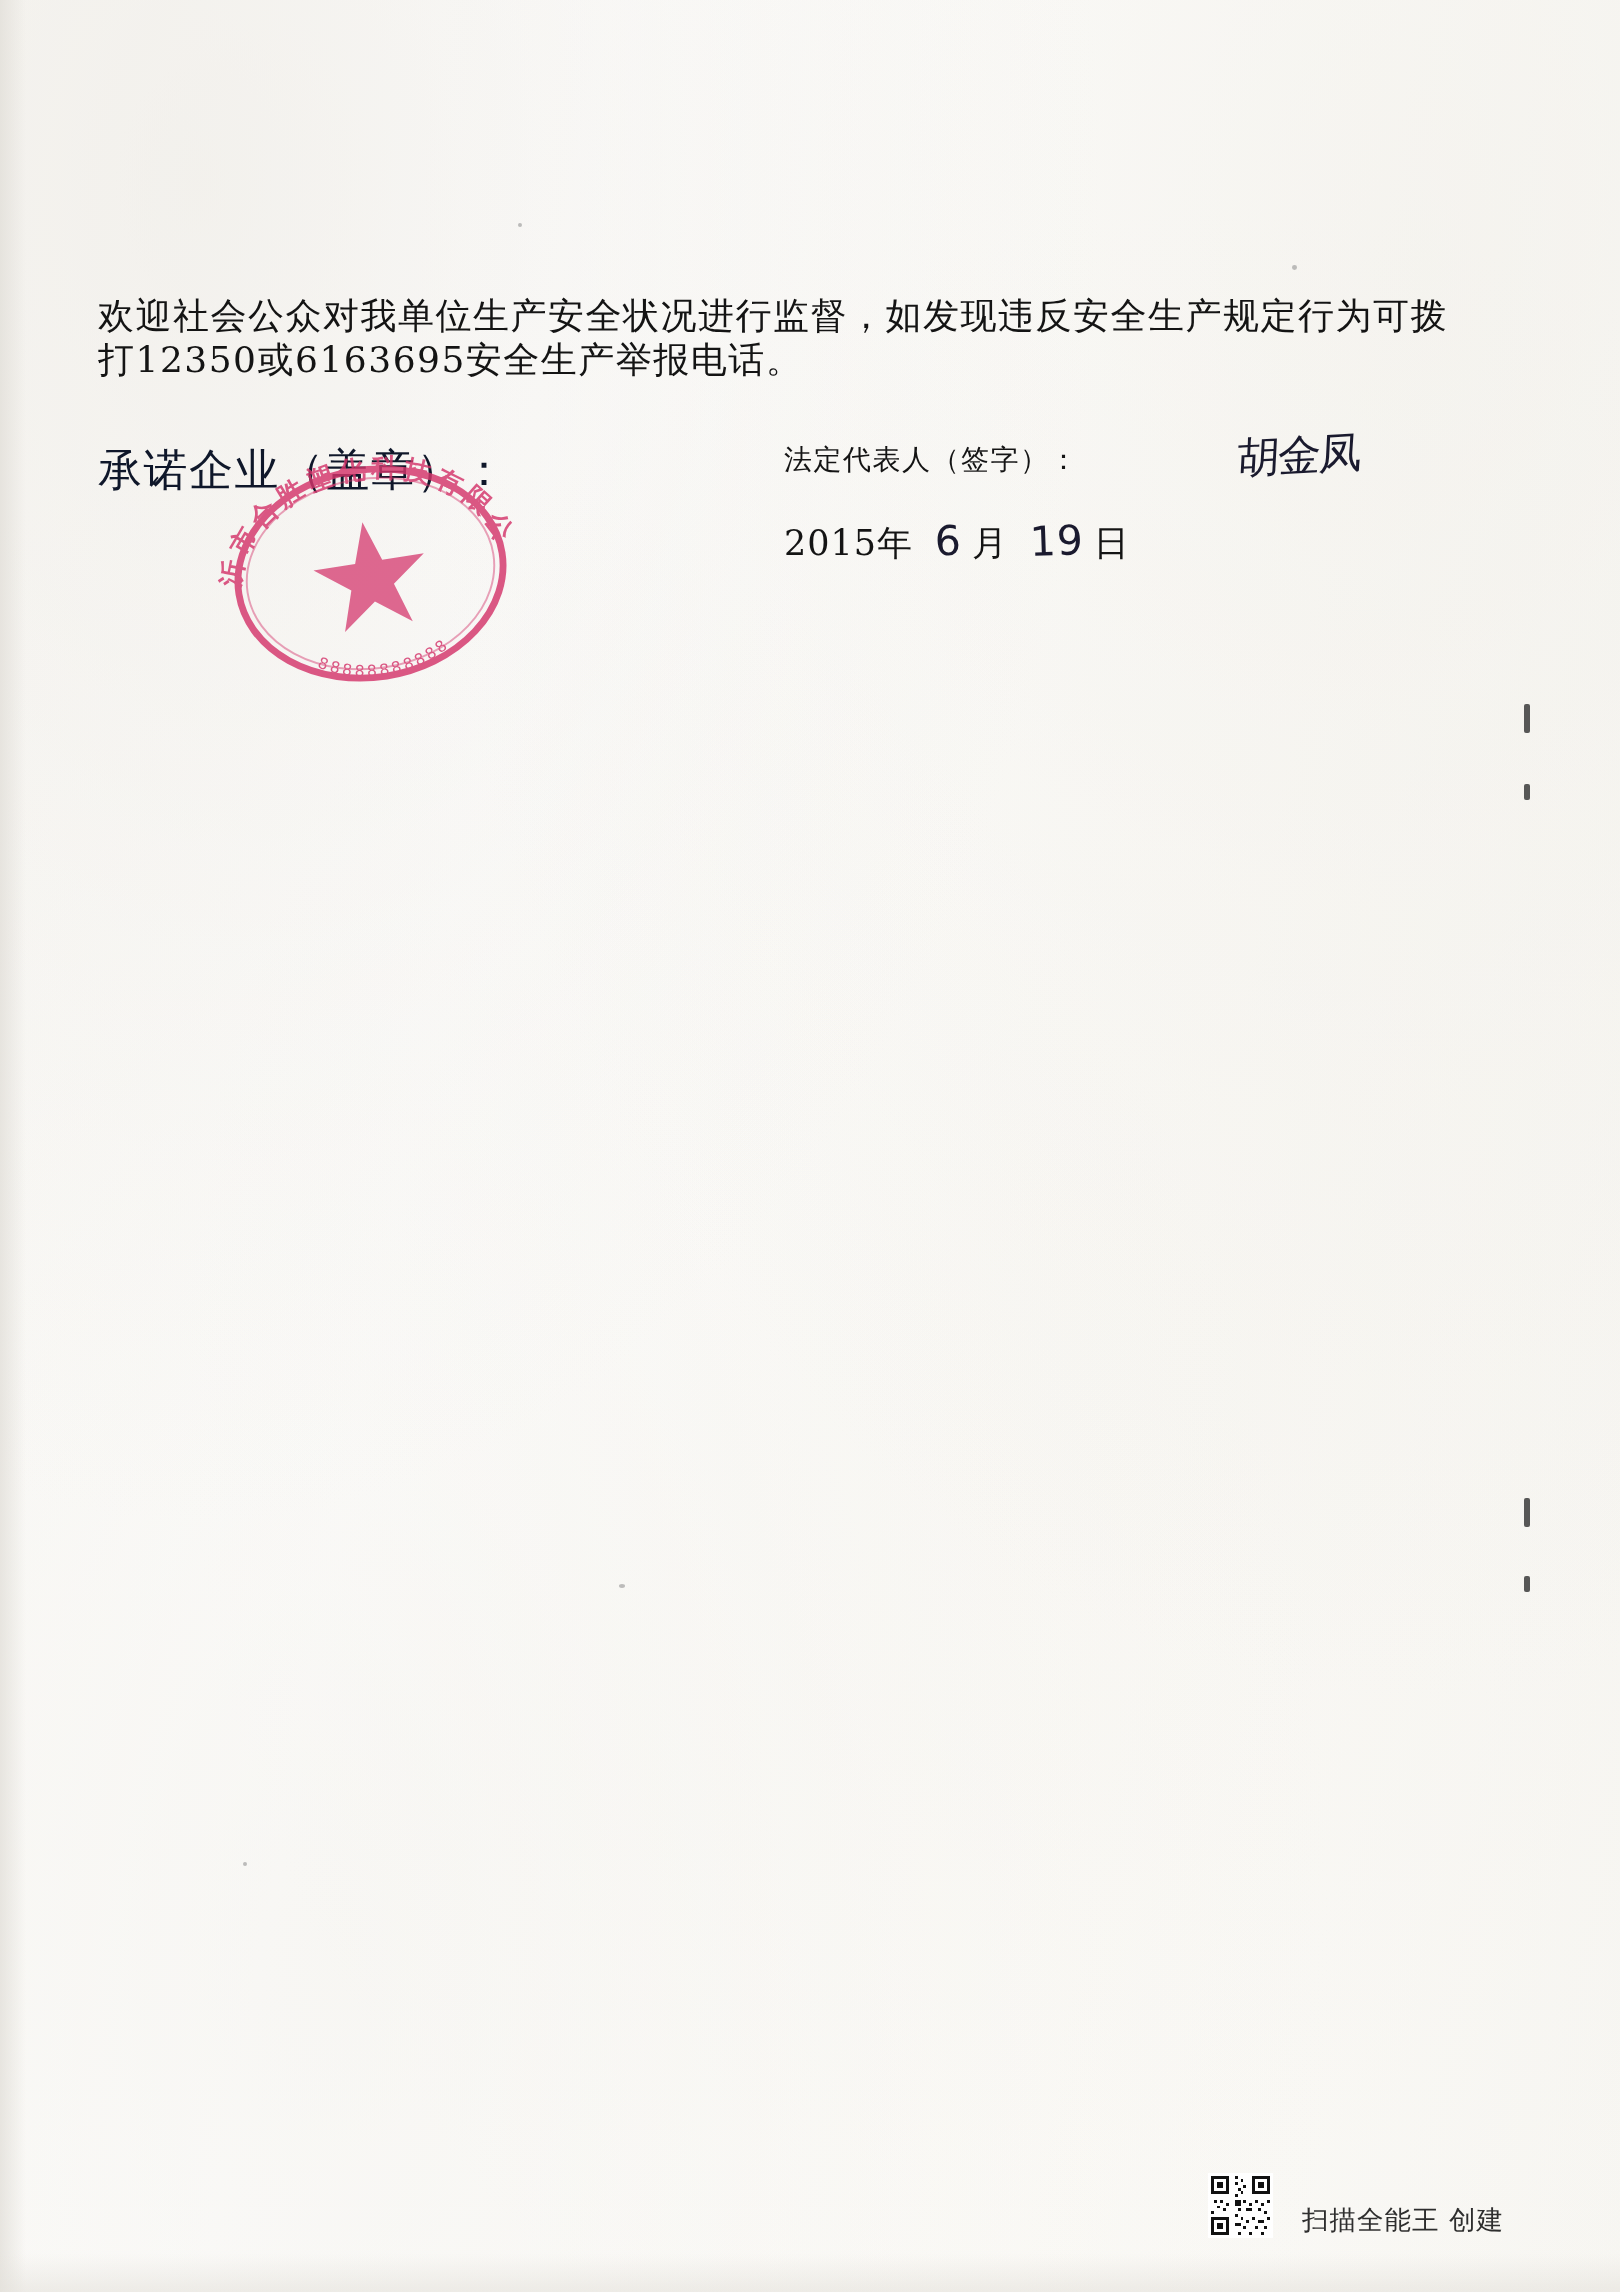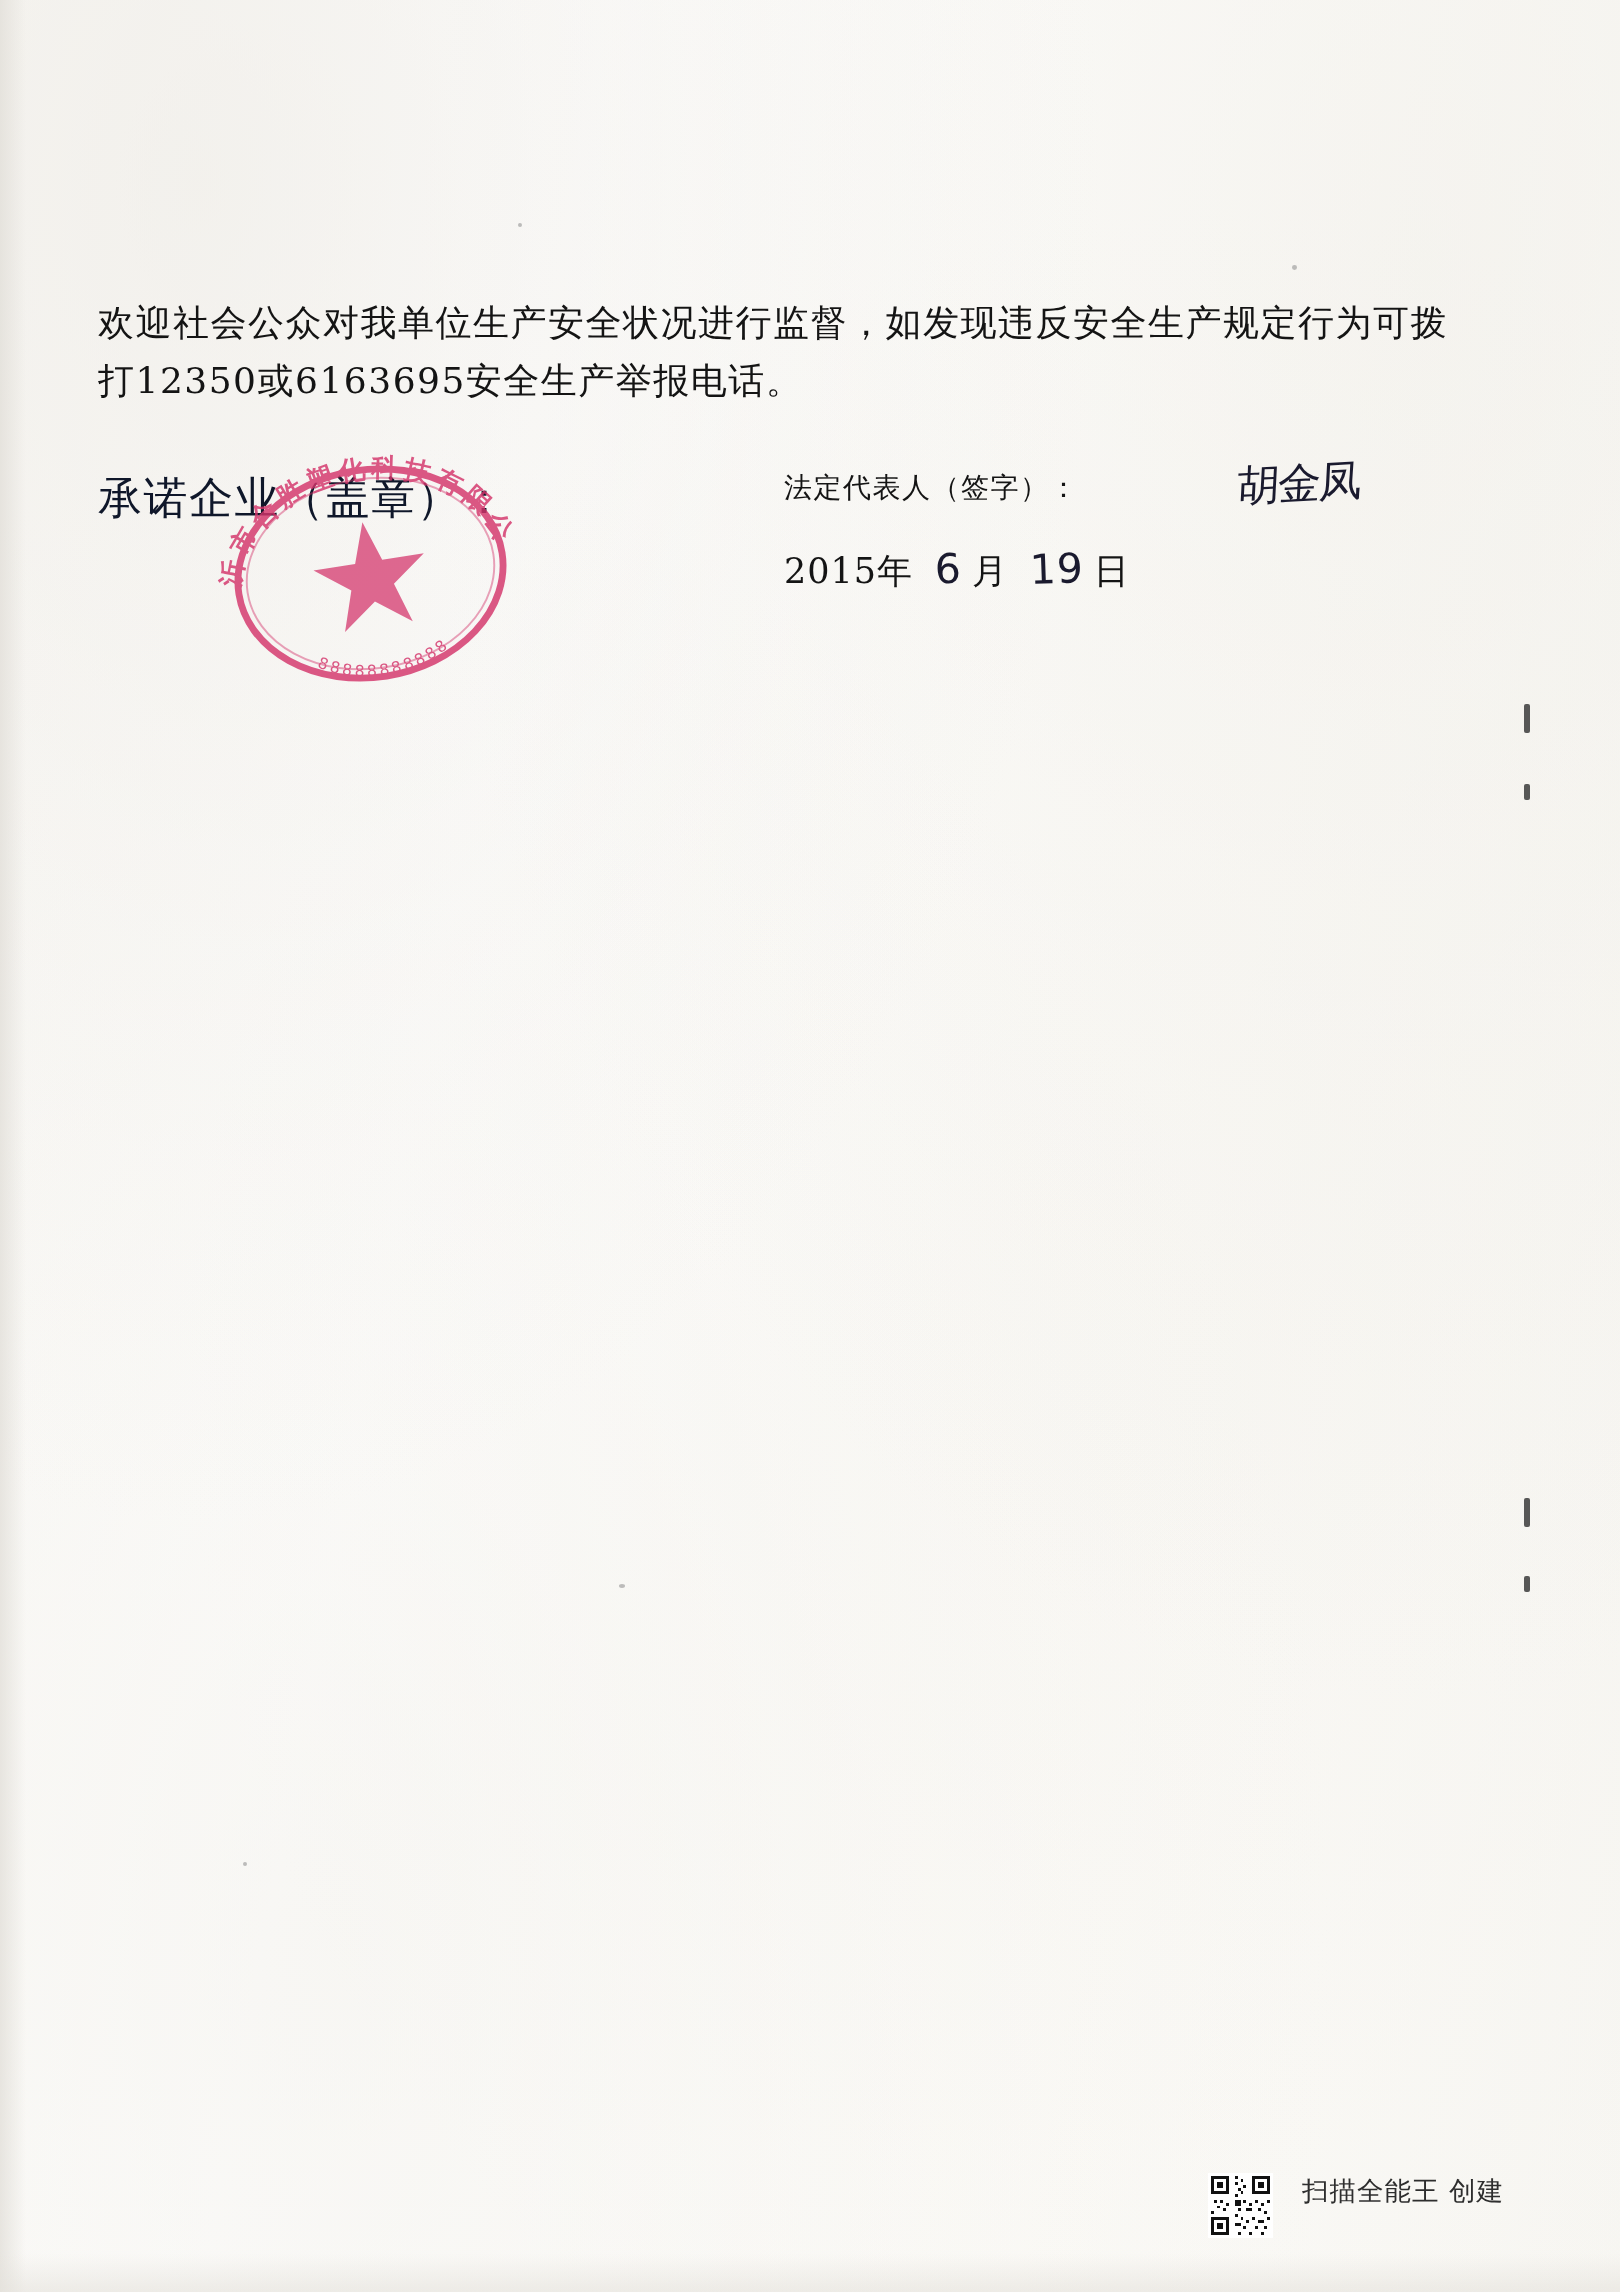--- a/index.html
+++ b/index.html
@@ -45,21 +45,21 @@
 
   .doc-body {
     position: absolute;
     left: 98px;
     top: 294px;
     width: 1353px;
   }
 
   .para {
     font-size: 36px;
-    line-height: 58px;
+    line-height: 44px;
     letter-spacing: 1.5px;
     color: #141414;
     font-family: "DejaVu Serif", "Liberation Serif", serif;
     white-space: pre-wrap;
   }
 
   .sign-row {
     position: relative;
     margin-top: 59px;
     height: 186px;
@@ -130,21 +130,21 @@
     border-radius: 2px;
     opacity: 0.85;
   }
 
   
   .footer-wm {
     position: absolute;
     right: 116px;
     bottom: 55px;
     display: flex;
-    align-items: flex-start;
+    align-items: flex-end;
     gap: 29px;
   }
   .qr {
     width: 65px;
     height: 65px;
     display: block;
   }
   .wm-text {
     font-size: 26.5px;
     color: #2e2e2e;

